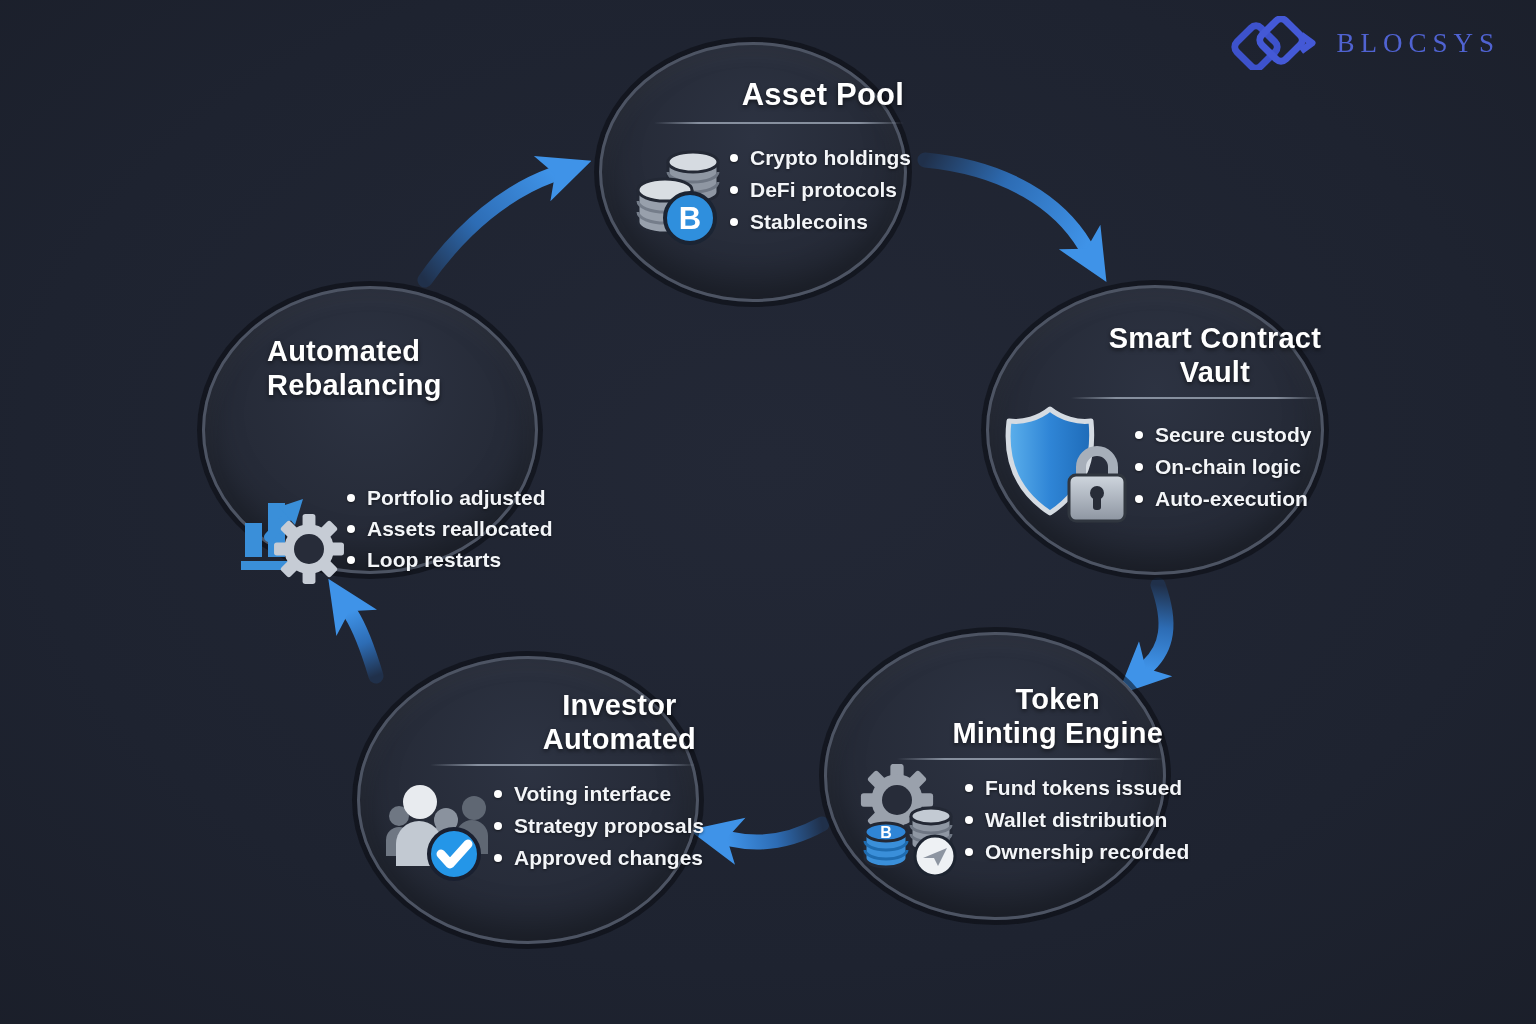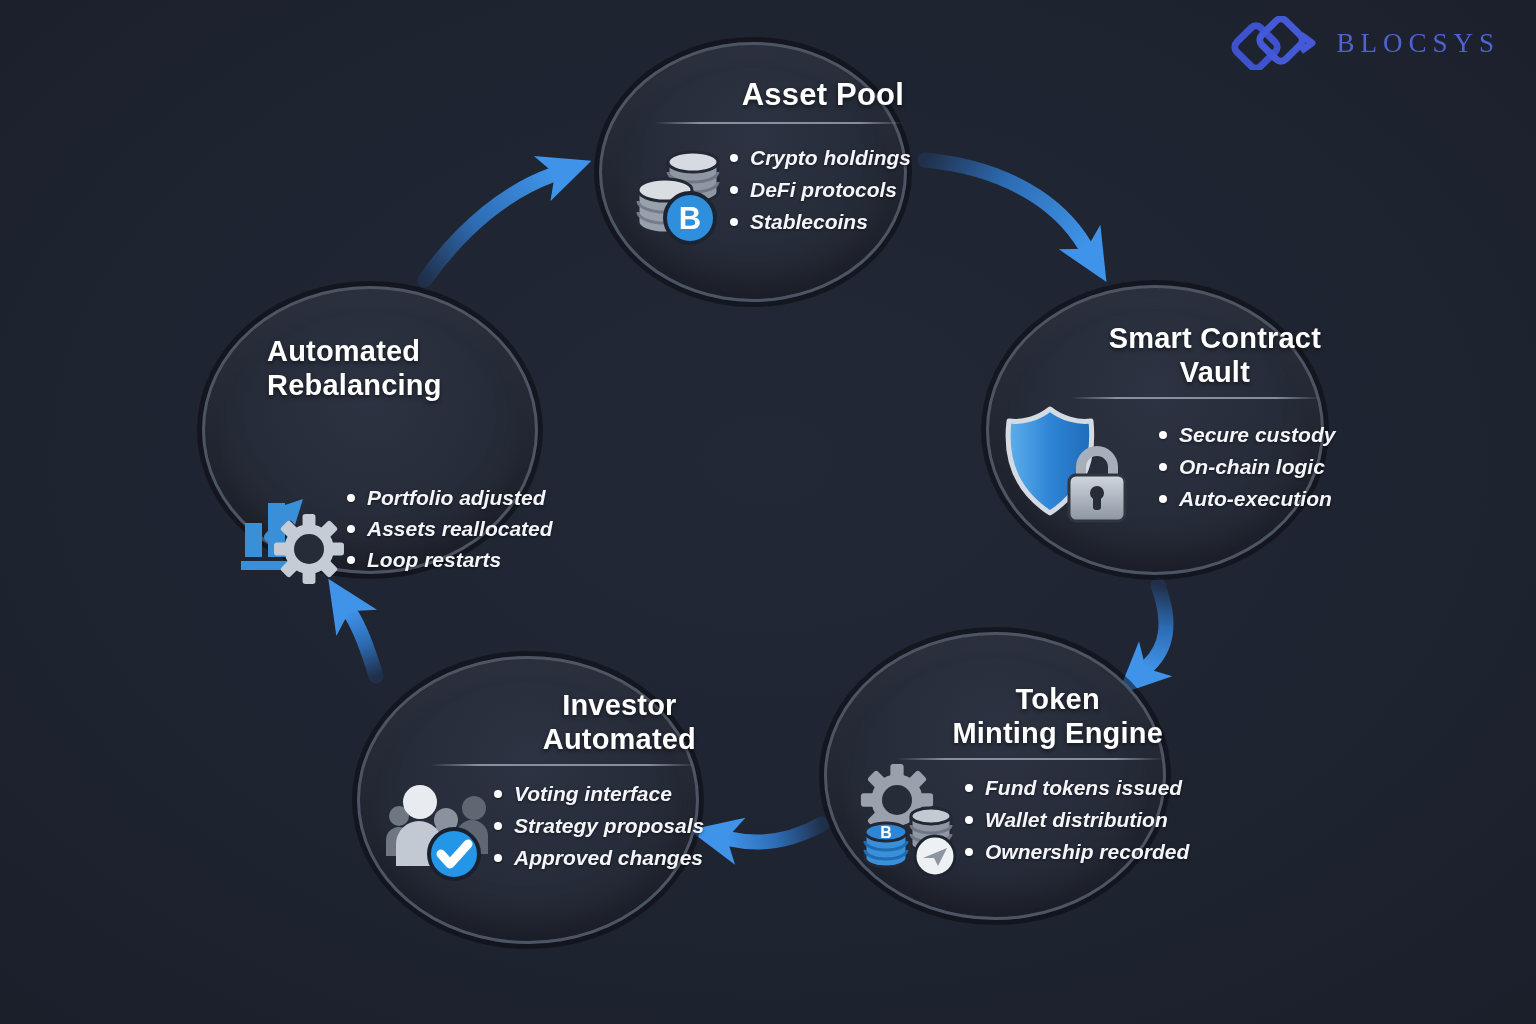--- a/index.html
+++ b/index.html
@@ -24,33 +24,33 @@
   .node-title div{white-space:nowrap;}
   .divider{
     height:2px;border-radius:2px;
     background:linear-gradient(90deg, rgba(150,160,175,0) 0%, rgba(165,175,190,.75) 18%, rgba(165,175,190,.75) 82%, rgba(150,160,175,0) 100%);
   }
   .content{display:flex;align-items:center;justify-content:flex-start;width:100%;box-sizing:border-box;}
   .iconbox{flex:0 0 auto;display:flex;align-items:center;justify-content:center;}
   ul.bullets{list-style:none;margin:0;padding:0;}
   ul.bullets li{display:flex;align-items:center;color:#f3f5f8;font-weight:bold;white-space:nowrap;}
   ul.bullets .dot{flex:0 0 auto;width:8px;height:8px;border-radius:50%;background:#fff;margin-right:12px;box-shadow:0 1px 2px rgba(0,0,0,.5);}
-  ul.bullets .btxt{text-shadow:0 1px 3px rgba(0,0,0,.5);font-style:italic;}
+  ul.bullets .btxt{text-shadow:0 1px 3px rgba(0,0,0,.5);}
 
   
   #n-asset{left:599px;top:42px;width:308px;height:260px;}
   #n-asset .node-title{margin-top:32px;font-size:31px;}
   #n-asset .divider{width:250px;margin:9px 0 6px 0;}
   #n-asset .content{padding:2px 0 0 28px;}
   #n-asset ul.bullets li{font-size:21px;margin:8px 0;}
 
   #n-vault{left:986px;top:285px;width:338px;height:290px;}
   #n-vault .node-title{margin-top:34px;font-size:29px;}
   #n-vault .divider{width:250px;margin:8px 0 2px 0;}
-  #n-vault .content{padding:2px 0 0 14px;gap:24px;}
+  #n-vault .content{padding:2px 0 0 14px;}
   #n-vault ul.bullets li{font-size:21px;margin:8px 0;}
 
   #n-mint{left:824px;top:632px;width:342px;height:288px;}
   #n-mint .node-title{margin-top:48px;font-size:29px;}
   #n-mint .divider{width:266px;margin:8px 0 2px 0;}
   #n-mint .content{padding:2px 0 0 26px;}
   #n-mint ul.bullets li{font-size:21px;margin:8px 0;}
 
   #n-gov{left:357px;top:656px;width:342px;height:288px;}
   #n-gov .node-title{margin-top:30px;font-size:29px;}

